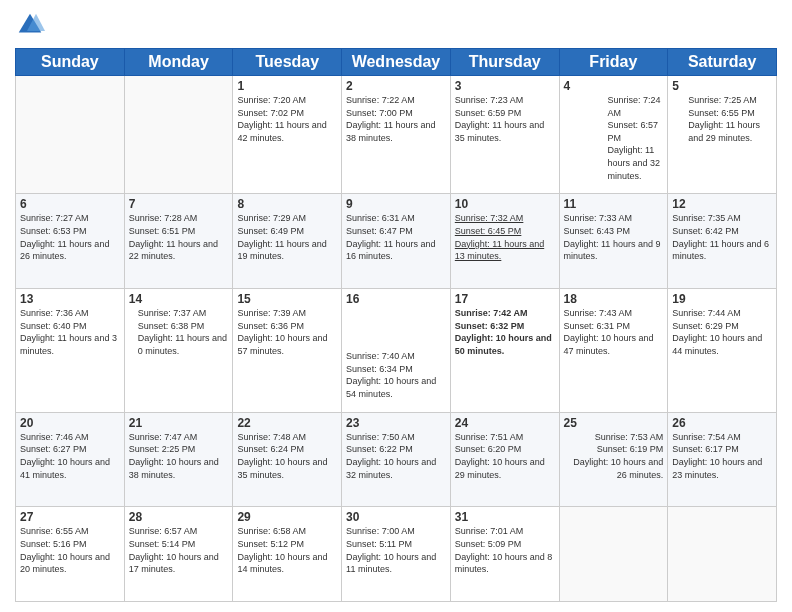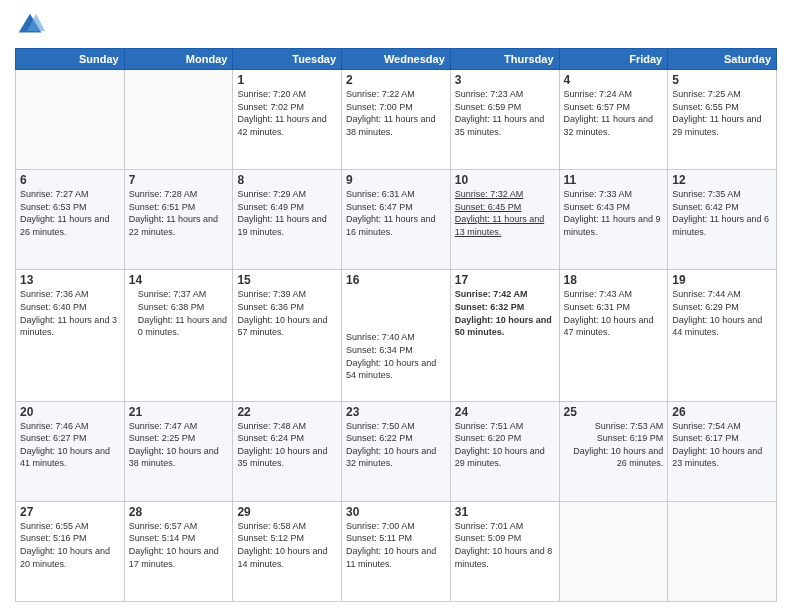--- a/index.html
+++ b/index.html
@@ -53,23 +53,23 @@
     }
     .calendar {
       flex: 1;
       border-collapse: collapse;
       width: 100%;
       table-layout: fixed;
     }
     .calendar th {
       background: #2a6ebb;
       color: #fff;
-      text-align: right;
+      text-align: center;
       padding: 4px 5px;
-      font-size: 11px;
+      font-size: 16px;
       font-weight: bold;
       border: 1px solid #1a5aaa;
     }
     .calendar td {
       border: 1px solid #ccc;
       vertical-align: top;
       padding: 3px 4px;
       font-size: 9.5px;
       color: #333;
       background: #fff;
@@ -141,27 +141,27 @@
 Daylight: 11 hours and 38 minutes.</div>
           </td>
           <td>
             <span class="day-number">3</span>
             <div class="day-info" style="white-space: pre-line;">Sunrise: 7:23 AM
 Sunset: 6:59 PM
 Daylight: 11 hours and 35 minutes.</div>
           </td>
           <td>
             <span class="day-number">4</span>
-            <div class="day-info" style="white-space: pre-line;">Sunrise: 7:24 AM
+            <div class="day-info" style="white-space: pre-line; margin-left: 44px;">Sunrise: 7:24 AM
 Sunset: 6:57 PM
 Daylight: 11 hours and 32 minutes.</div>
           </td>
           <td>
             <span class="day-number">5</span>
-            <div class="day-info" style="white-space: pre-line;">Sunrise: 7:25 AM
+            <div class="day-info" style="white-space: pre-line; margin-left: 16px;">Sunrise: 7:25 AM
 Sunset: 6:55 PM
 Daylight: 11 hours and 29 minutes.</div>
           </td>
         </tr>
         <tr>
           <td>
             <span class="day-number">6</span>
             <div class="day-info" style="white-space: pre-line;">Sunrise: 7:27 AM
 Sunset: 6:53 PM
 Daylight: 11 hours and 26 minutes.</div>

